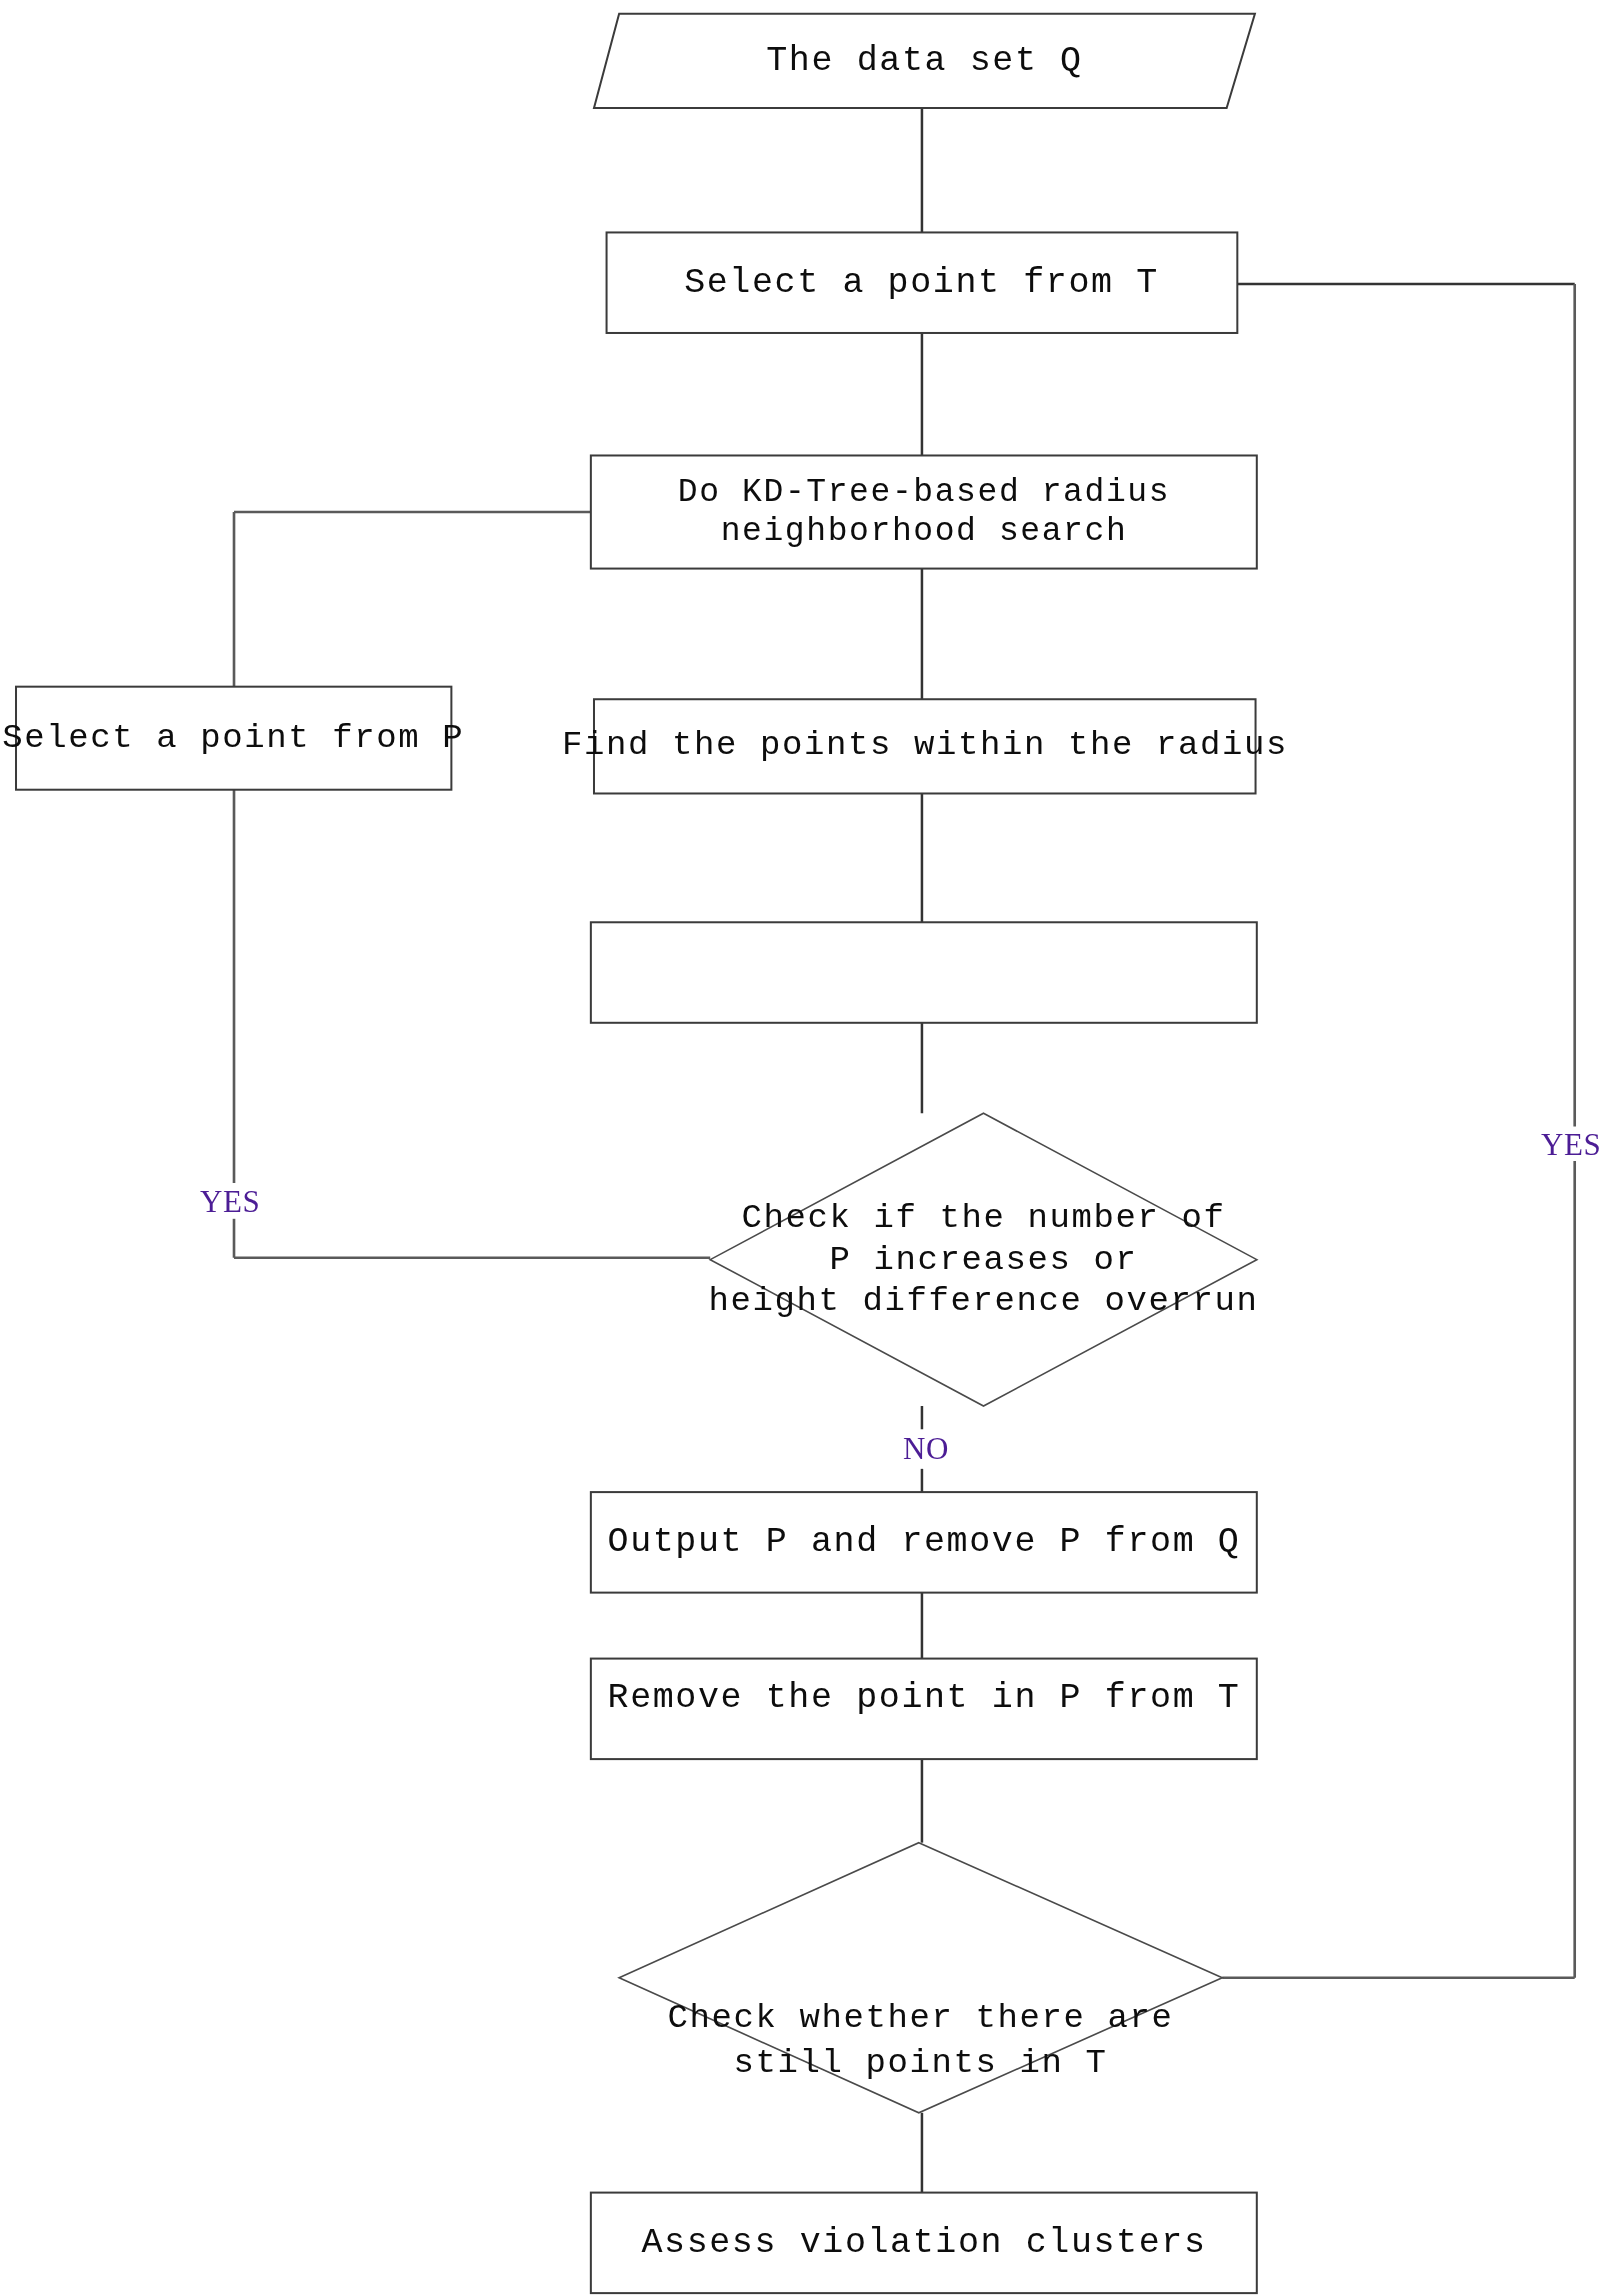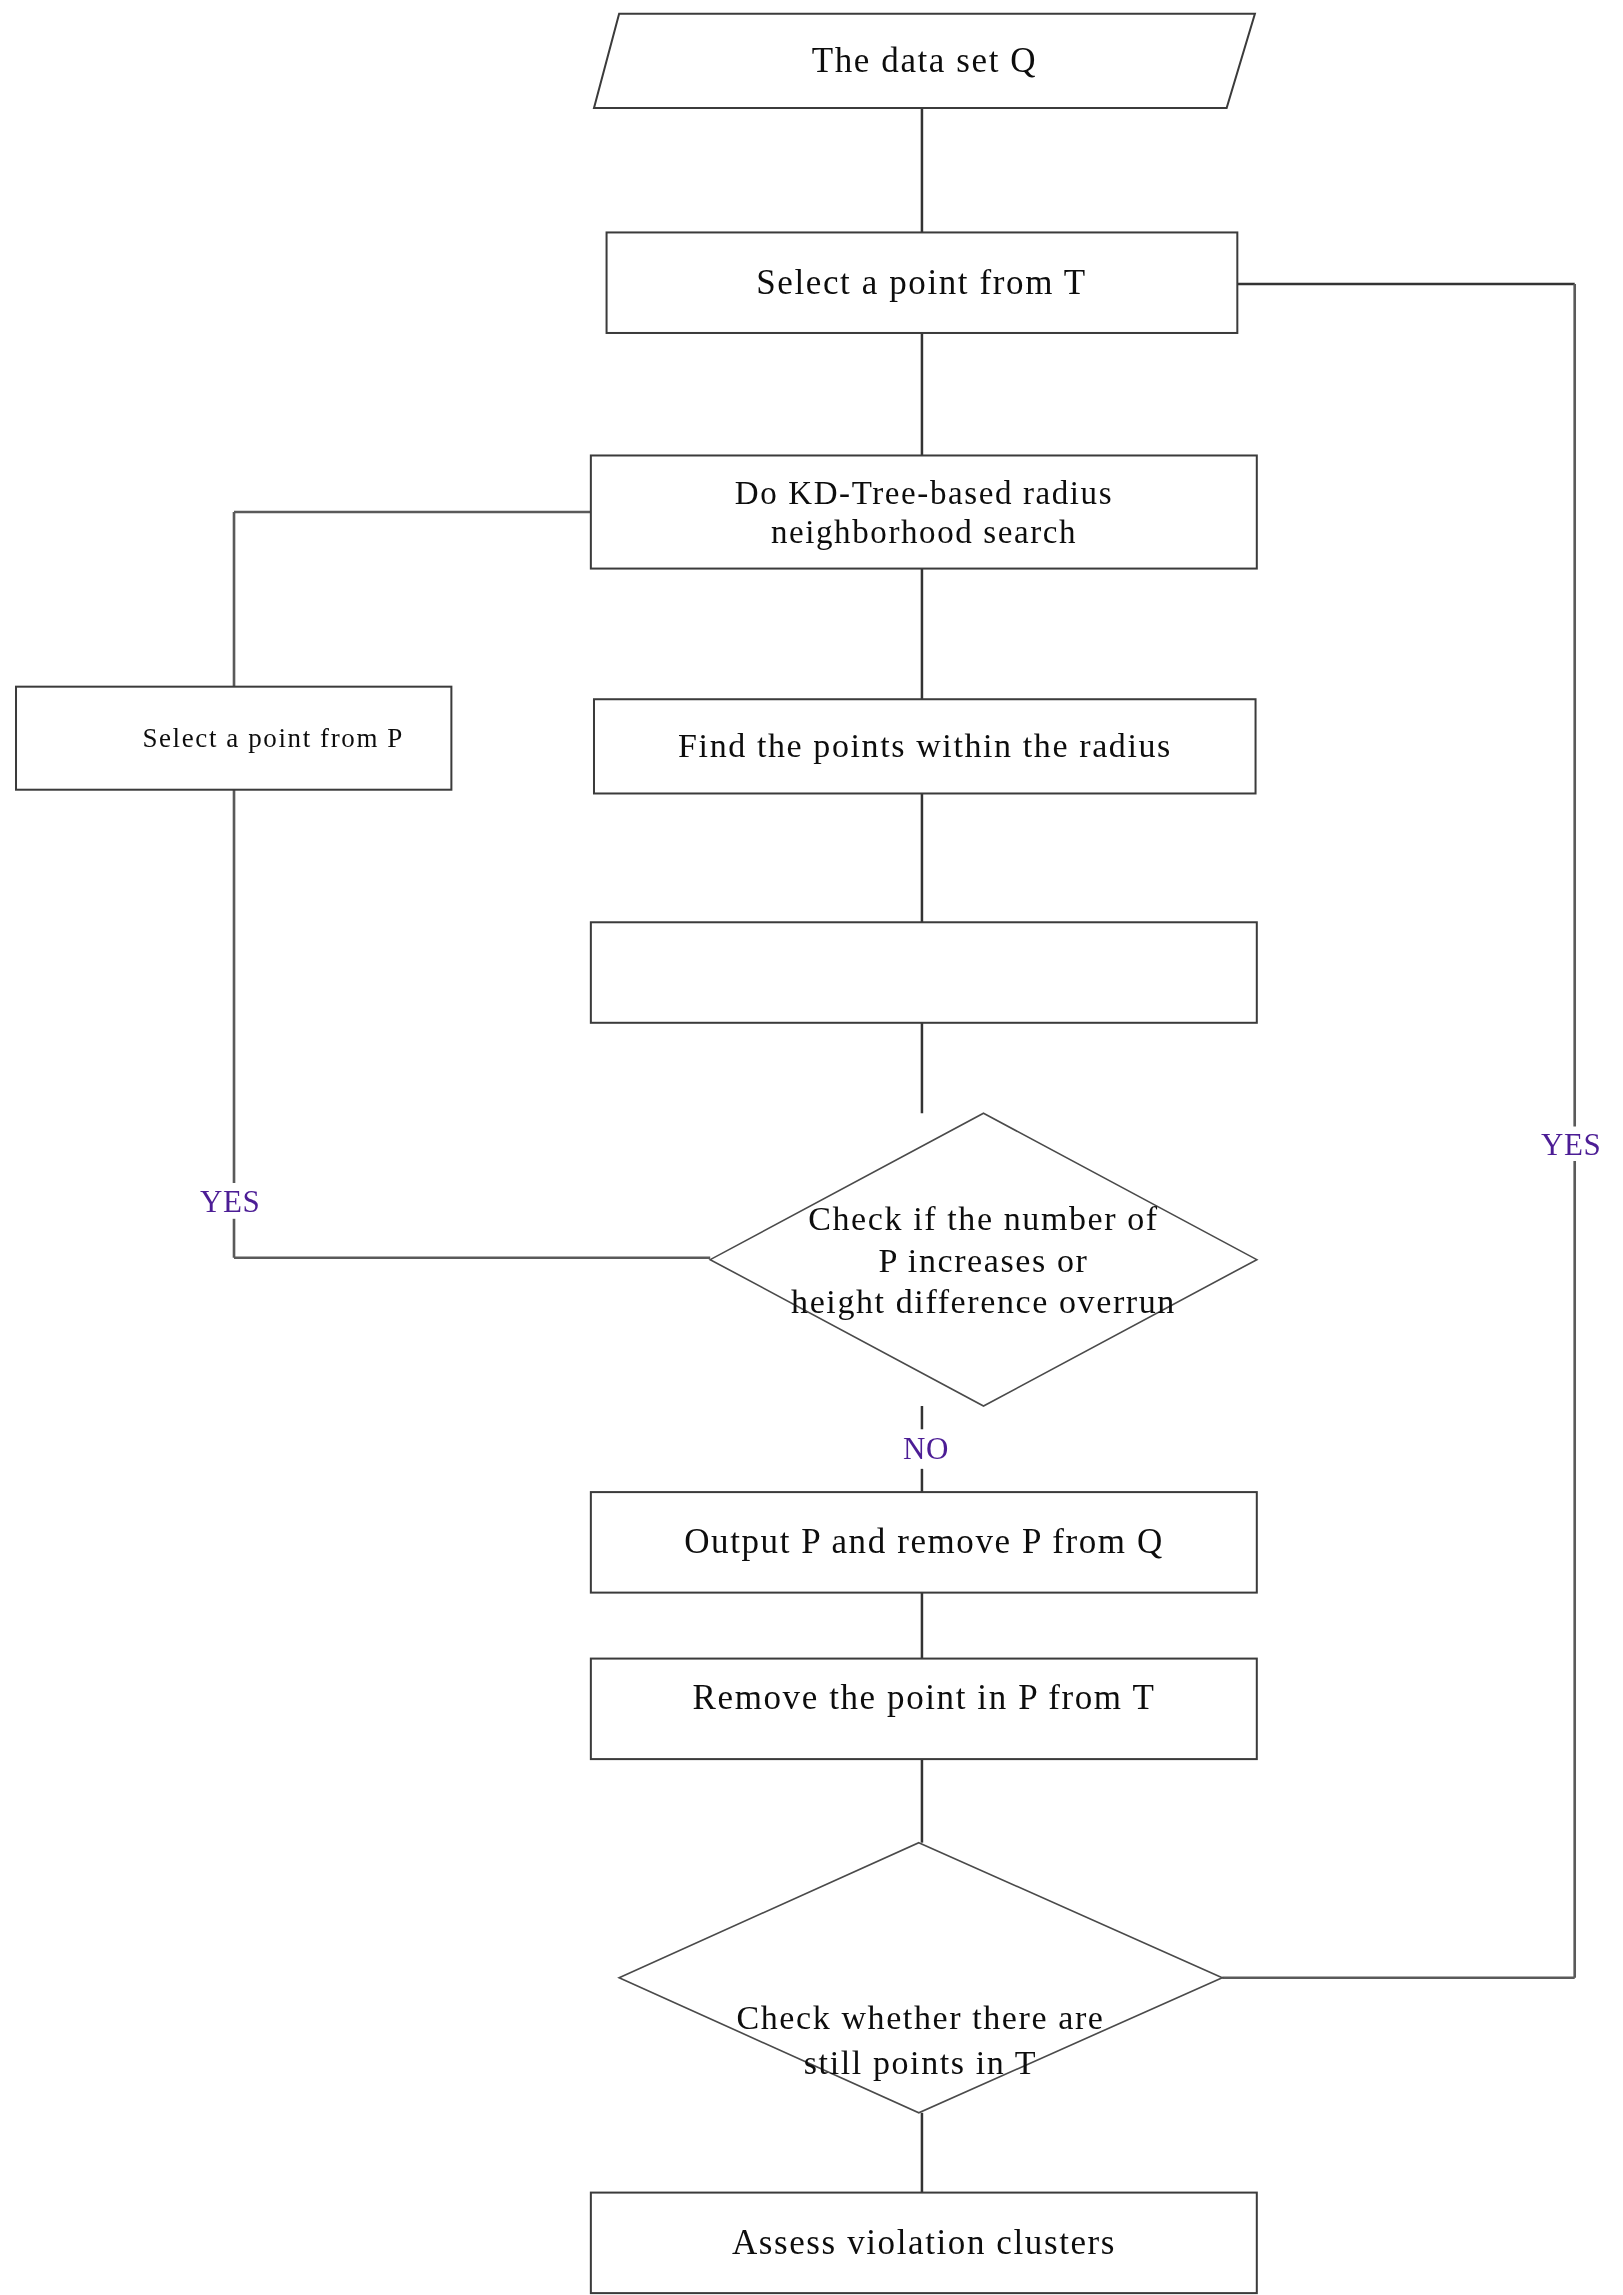--- a/index.html
+++ b/index.html
@@ -54,20 +54,21 @@
     color: #0d0d0d;
     font-family: "Liberation Serif", "DejaVu Serif", serif;
     font-size: 35px;
     letter-spacing: 1.6px;
     line-height: 1.16;
     white-space: nowrap;
     pointer-events: none;
   }
   .node-text span {
     display: block;
+    font-family: Liberation Mono, monospace;
   }
   .edge-label {
     position: absolute;
     color: #4c1d95;
     font-family: "Liberation Serif", "DejaVu Serif", serif;
     font-size: 31px;
     letter-spacing: 0.6px;
     line-height: 1;
     white-space: nowrap;
   }
@@ -141,21 +142,21 @@
 
   <div class="node-text" style="left:591px; top:456px; width:666px; height:113px; font-size:33px;">
     <span>Do KD-Tree-based radius</span>
     <span>neighborhood search</span>
   </div>
 
   <div class="node-text" style="left:606px; top:233px; width:631px; height:101px;">
     <span>Select a point from T</span>
   </div>
 
-  <div class="node-text" style="left:15.7px; top:687px; width:435px; height:103px; font-size:27px;padding-left:40px;">
+  <div class="node-text" style="left:15.7px; top:687px; width:435px; height:103px; font-size:34px;">
     <span>Select a point from P</span>
   </div>
 
   <div class="node-text" style="left:594px; top:699px; width:662px; height:94px; font-size:34px;">
     <span>Find the points within the radius</span>
   </div>
 
 
   <div class="node-text" style="left:663px; top:1166px; width:641px; height:189px; font-size:34px; line-height:1.22;text-align:right;">
     <span>Check if the number of</span>

